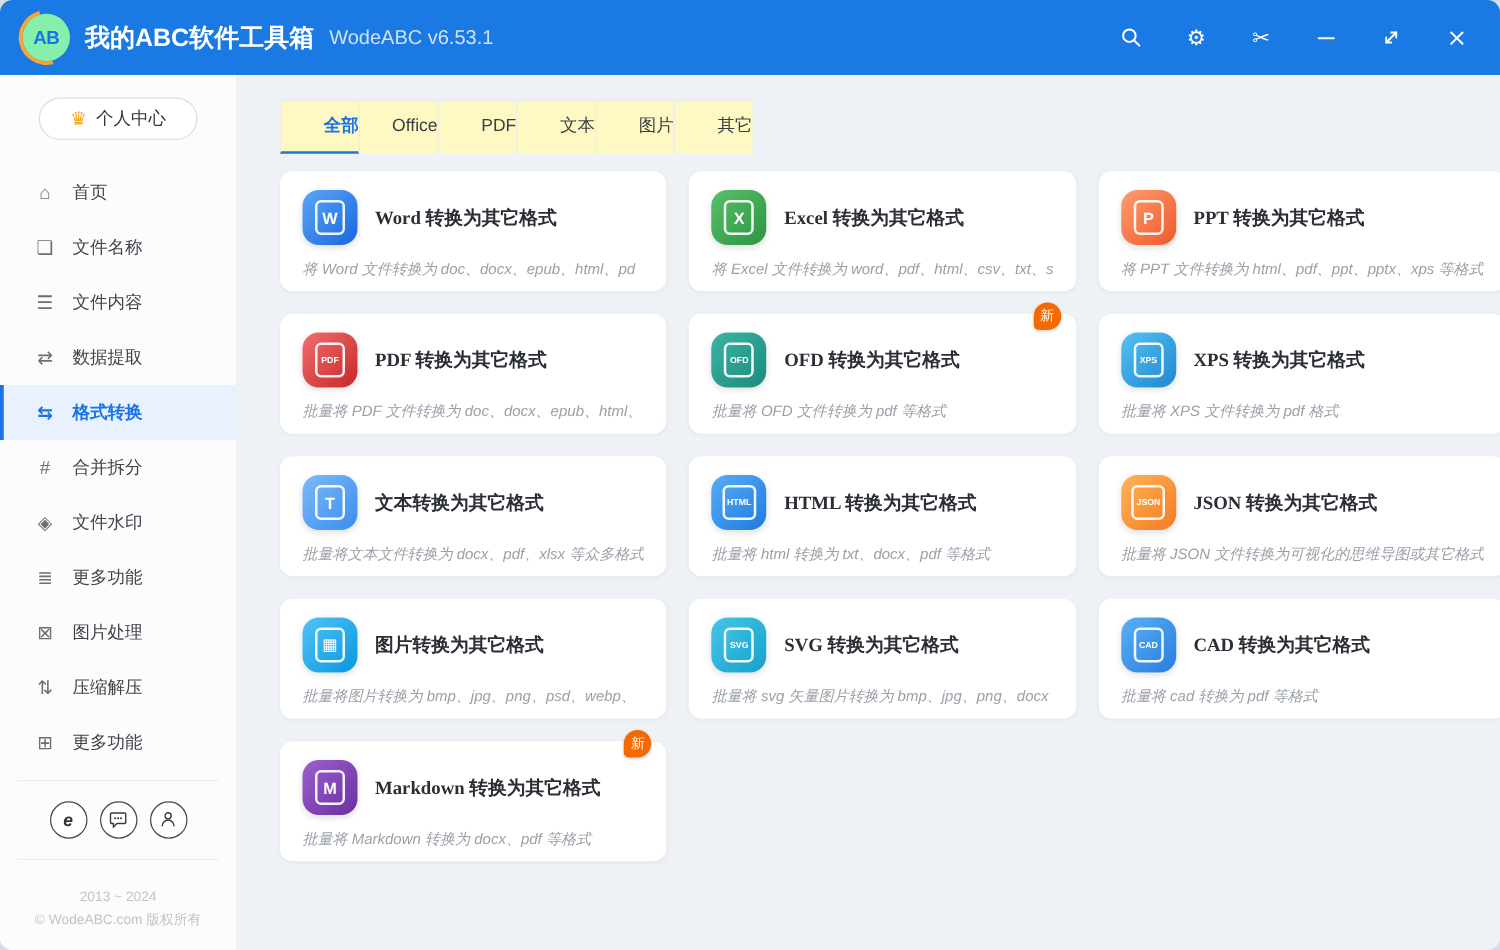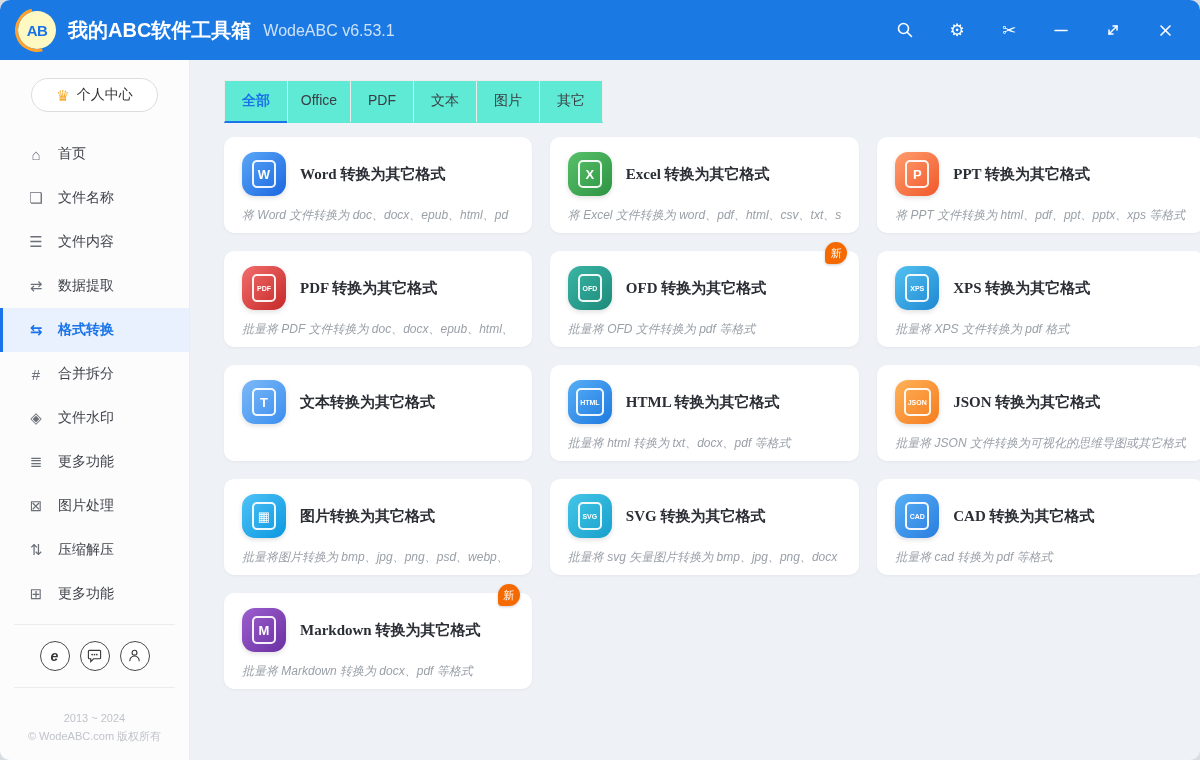--- a/index.html
+++ b/index.html
@@ -11,21 +11,21 @@
   .window{
     width:1200px; height:760px; display:flex; flex-direction:column;
     border-radius:10px; overflow:hidden; background:var(--main_bg,#eef1f5);
   }
   
   .titlebar{
     height:60px; flex:0 0 60px; background:var(--titlebar,#1b79e3);
     display:flex; align-items:center; padding:0 24px 0 18px; color:#fff;
   }
   .logo{
-    width:38px; height:38px; border-radius:50%; background:#fef9c3; position:relative;
+    width:38px; height:38px; border-radius:50%; background:#86efac; position:relative;
     display:flex; align-items:center; justify-content:center; margin-right:12px; flex:0 0 38px;
   }
   .logo::before{
     content:''; position:absolute; inset:-3px; border-radius:50%;
     border:3px solid transparent; border-left-color:#ffa22e; border-bottom-color:#ffa22e;
     transform:rotate(30deg);
   }
   .logo span{ color:#1a73e8; font-weight:bold; font-size:15px; letter-spacing:-0.5px;}
   .tb-title{ font-size:20px; font-weight:bold; }
   .tb-version{ font-size:16px; color:rgba(255,255,255,.78); margin-left:12px; margin-top:1px;}
@@ -64,22 +64,22 @@
     width:30px; height:30px; border-radius:50%; border:1px solid #4a4a4a; background:#fff;
     display:flex; align-items:center; justify-content:center; cursor:pointer;
     font-size:14px; color:#333; font-family:inherit;
   }
   .copyright{ border-top:1px solid #ececef; margin-top:16px; padding-top:21px;
     text-align:center; font-size:11px; color:#c0c3c9; line-height:1.7; }
   
   .main{ flex:1; padding:20px 26px 0 34px; min-width:0; }
   .tabs{ display:flex; }
   .tab{
-    background:#5eead4; border:1px solid #ececec; margin-left:-1px;
-    padding:11px 0; width:64px; text-align:center; font-size:14px; color:#3a3d44;
+    background:#fef9c3; border:1px solid #ececec; margin-left:-1px;
+    padding:11px 0; width:64px; text-align:right; font-size:14px; color:#3a3d44;
     cursor:pointer; border-bottom:2px solid transparent;
   }
   .tab:first-child{ margin-left:0; }
   .tab.active{ color:var(--accent,#1a73e8); font-weight:bold; border-bottom:2px solid var(--accent,#1a73e8); }
   .grid{
     margin-top:14px; display:grid; grid-template-columns:repeat(3,1fr); gap:18px;
   }
   .card{
     background:#fff; border-radius:10px; padding:15px 18px 14px; position:relative;
     box-shadow:0 1px 3px rgba(30,50,90,.05); cursor:pointer; height:96px;
@@ -299,20 +299,21 @@
     <div class="card-desc">批量将 XPS 文件转换为 pdf 格式</div>
   </div>
           <div class="card">
 
     <div class="card-head">
       <div class="card-icon" style="background: linear-gradient(135deg, rgb(125, 185, 247), rgb(58, 142, 240));">
         <span class="doc">T</span>
       </div>
       <div class="card-title">文本转换为其它格式</div>
     </div>
+    <div class="card-desc">批量将文本文件转换为 docx、pdf、xlsx 等众多格式</div>
   </div>
           <div class="card">
 
     <div class="card-head">
       <div class="card-icon" style="background: linear-gradient(135deg, rgb(86, 174, 245), rgb(31, 122, 224));">
         <span class="doc small">HTML</span>
       </div>
       <div class="card-title">HTML 转换为其它格式</div>
     </div>
     <div class="card-desc">批量将 html 转换为 txt、docx、pdf 等格式</div>

